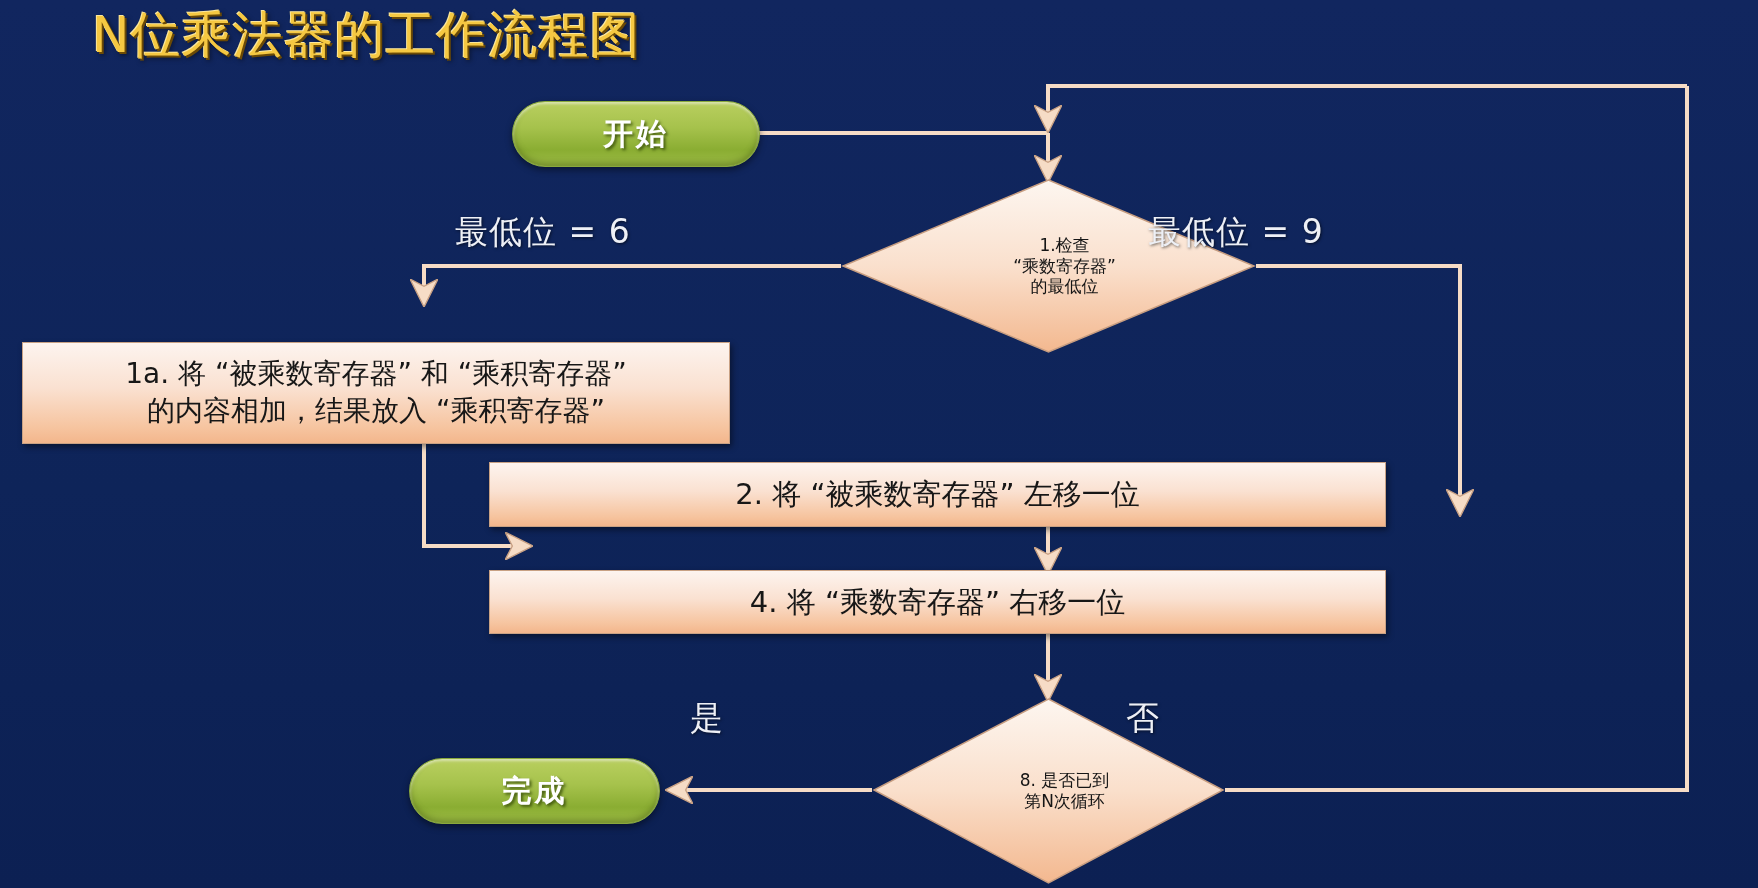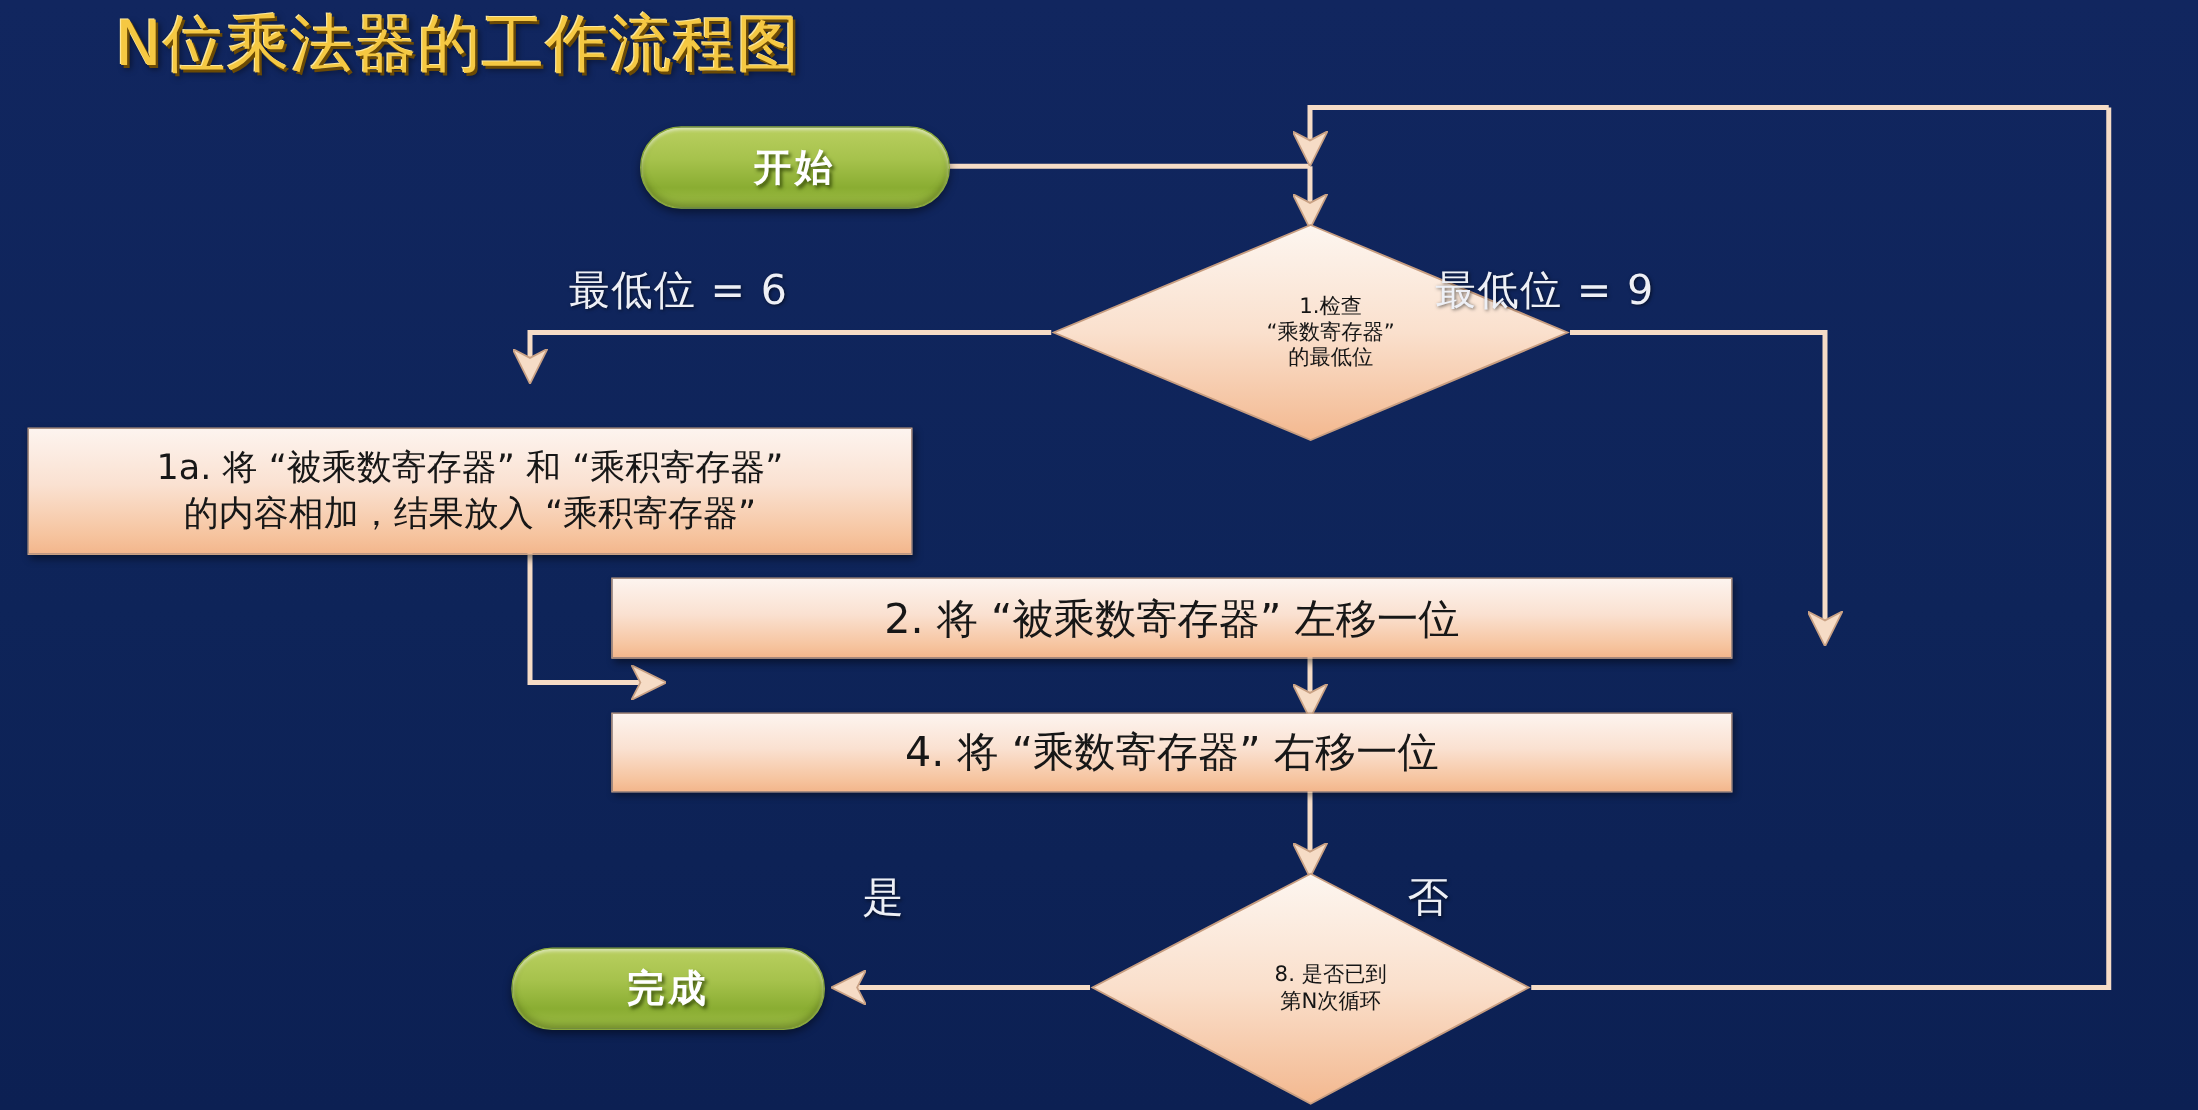--- a/index.html
+++ b/index.html
@@ -73,21 +73,21 @@
   .box {
     position: absolute;
     display: flex;
     align-items: center;
     justify-content: center;
     text-align: center;
     background: linear-gradient(180deg, #fdf4ef 0%, #fae1d1 45%, #f6c49f 85%, #f3b68c 100%);
     border: 1px solid #c8a184;
     box-shadow: 2px 3px 6px rgba(0,0,0,0.45);
     color: #171717;
-    font-size: 33px;
+    font-size: 29px;
     line-height: 1.32;
     white-space: pre-line;
   }
   .box.multiline { font-size: 28px; }
 
   
   .diamond-wrap {
     position: absolute;
   }
   .diamond-wrap > svg {

